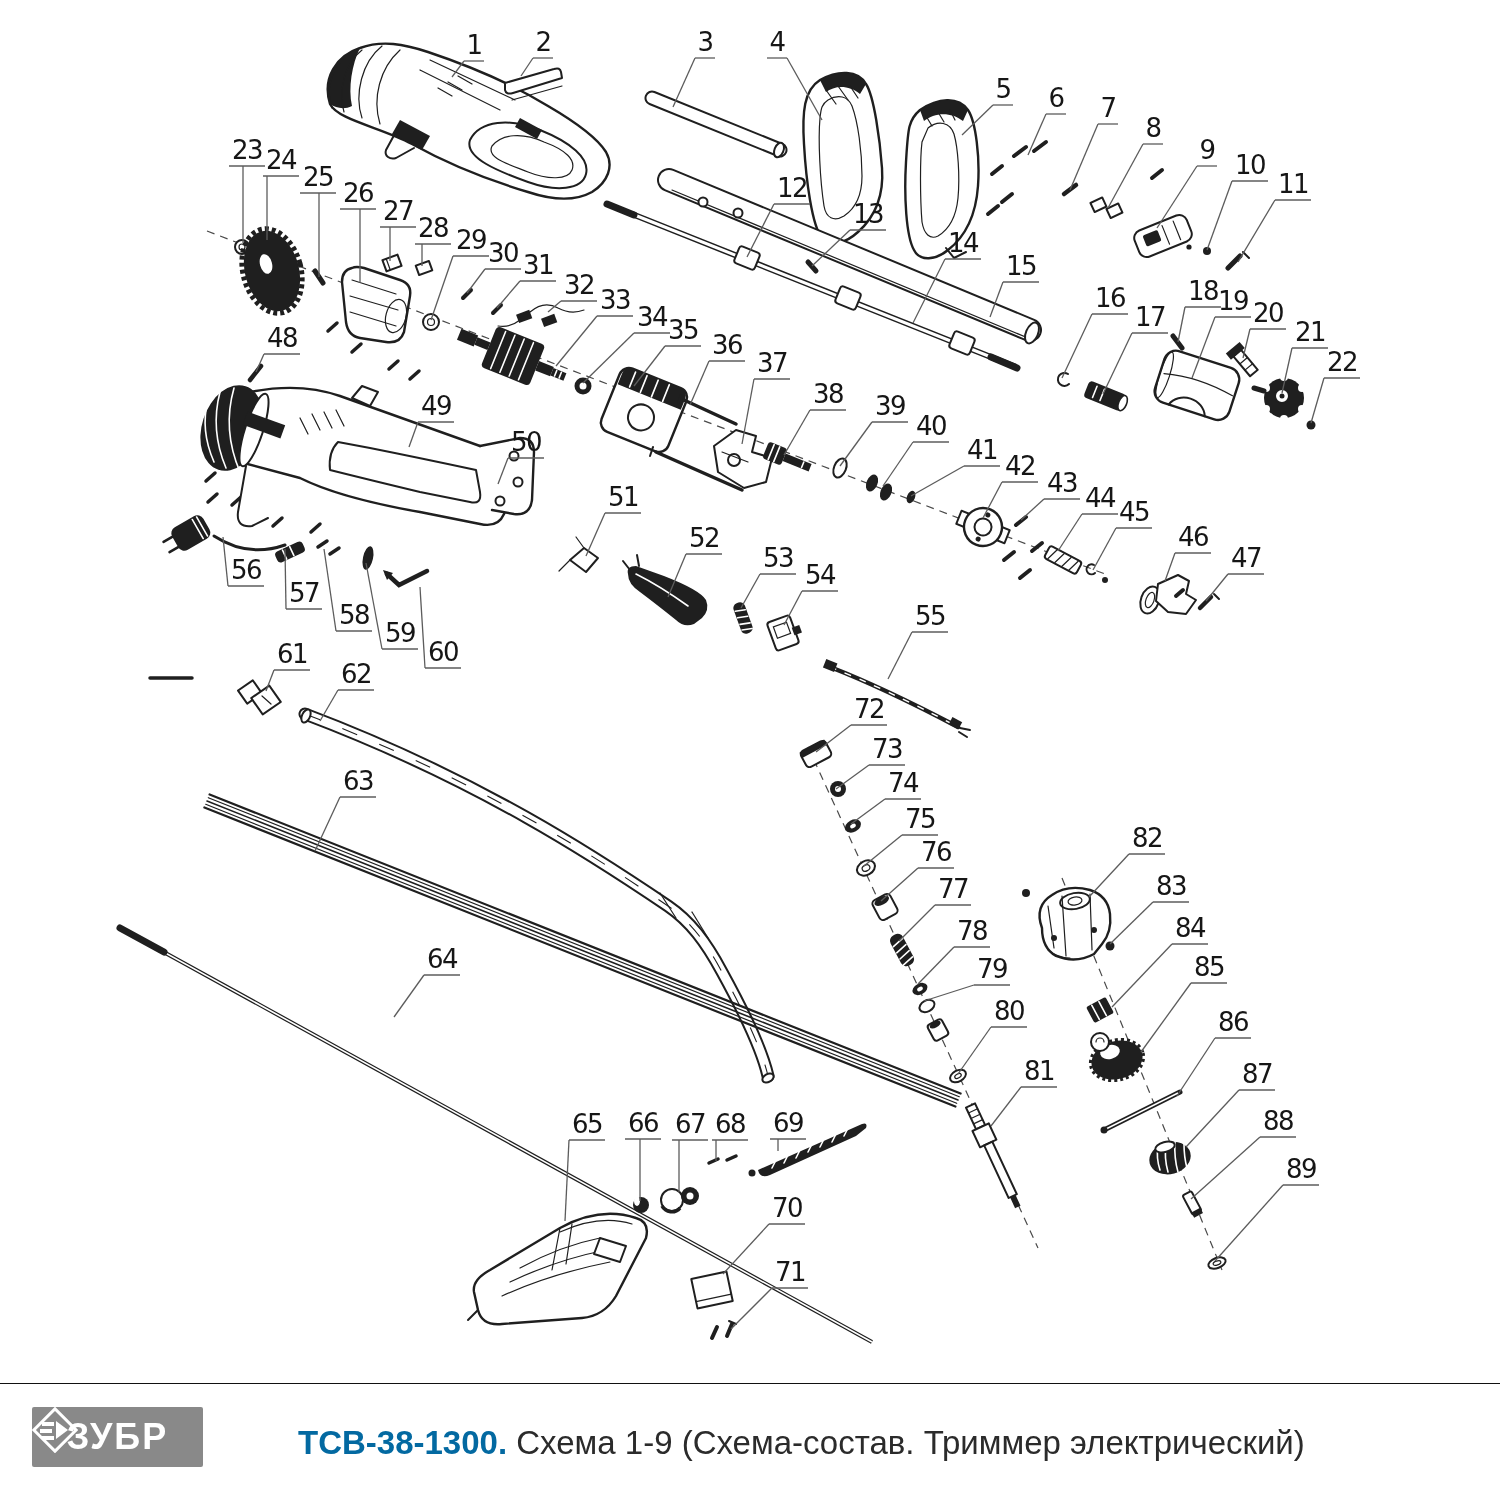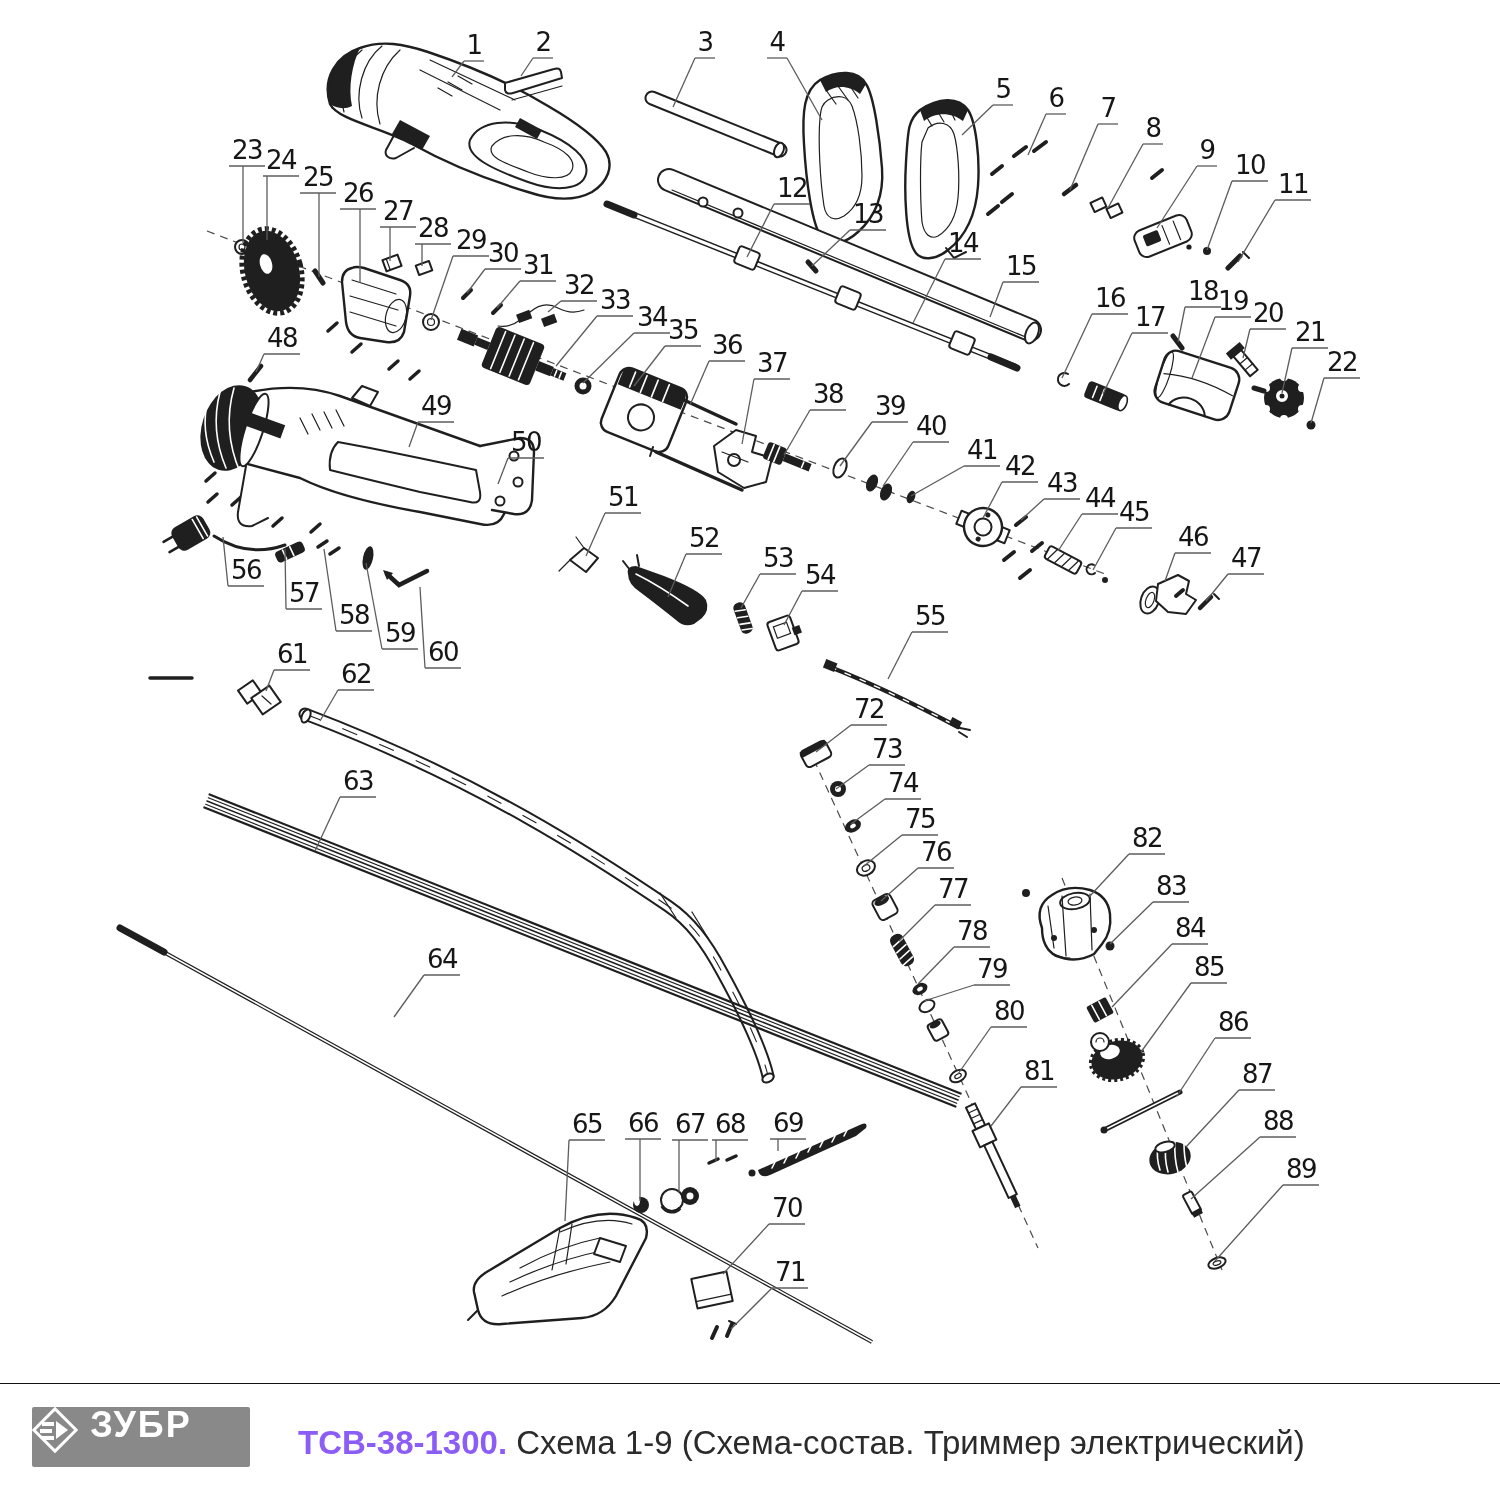--- a/index.html
+++ b/index.html
@@ -12,25 +12,25 @@
   .ln{fill:none;stroke:#1f1f1f;stroke-width:2;stroke-linecap:round;stroke-linejoin:round;}
   .thin{fill:none;stroke:#1f1f1f;stroke-width:1.2;stroke-linecap:round;}
   .fillb{fill:#1f1f1f;stroke:none;}
   .wl{fill:none;stroke:#fff;stroke-width:1.6;stroke-linecap:round;}
   .dash{fill:none;stroke:#4a4a4a;stroke-width:1.2;stroke-dasharray:8 6;}
   .pin{stroke:#1f1f1f;stroke-linecap:round;}
   .co-num{font:26px "DejaVu Sans", sans-serif;fill:#161616;text-anchor:middle;letter-spacing:-1.5px;}
   .co-line{stroke:#5c5c5c;stroke-width:1.3;fill:none;}
   
   .sep{position:absolute;left:0;top:1383px;width:1500px;height:0;border-top:1.6px solid #111;}
-  .logo{position:absolute;left:32px;top:1407px;width:218px;height:60px;border-radius:2px;
-        display:flex;justify-content:center;gap:8px;}
+  .logo{position:absolute;left:32px;top:1407px;width:171px;height:60px;border-radius:2px;
+        display:flex;align-items:center;justify-content:center;gap:8px;}
   .logo-text{color:#fff;font-weight:bold;font-size:36px;letter-spacing:2px;line-height:1;}
   .title{position:absolute;left:298px;top:1424px;font-size:33px;color:#202020;white-space:nowrap;}
-  .title b{font-weight:bold;color:#8b5cf6;}
+  .title b{font-weight:bold;color:#0369a1;}
   .title span.rest{font-weight:400;color:#2b2b2b;}
 </style>
 </head>
 <body>
 
 <div class="page">
 
 <svg width="1500" height="1500" viewBox="0 0 1500 1500">
 
   <g>

